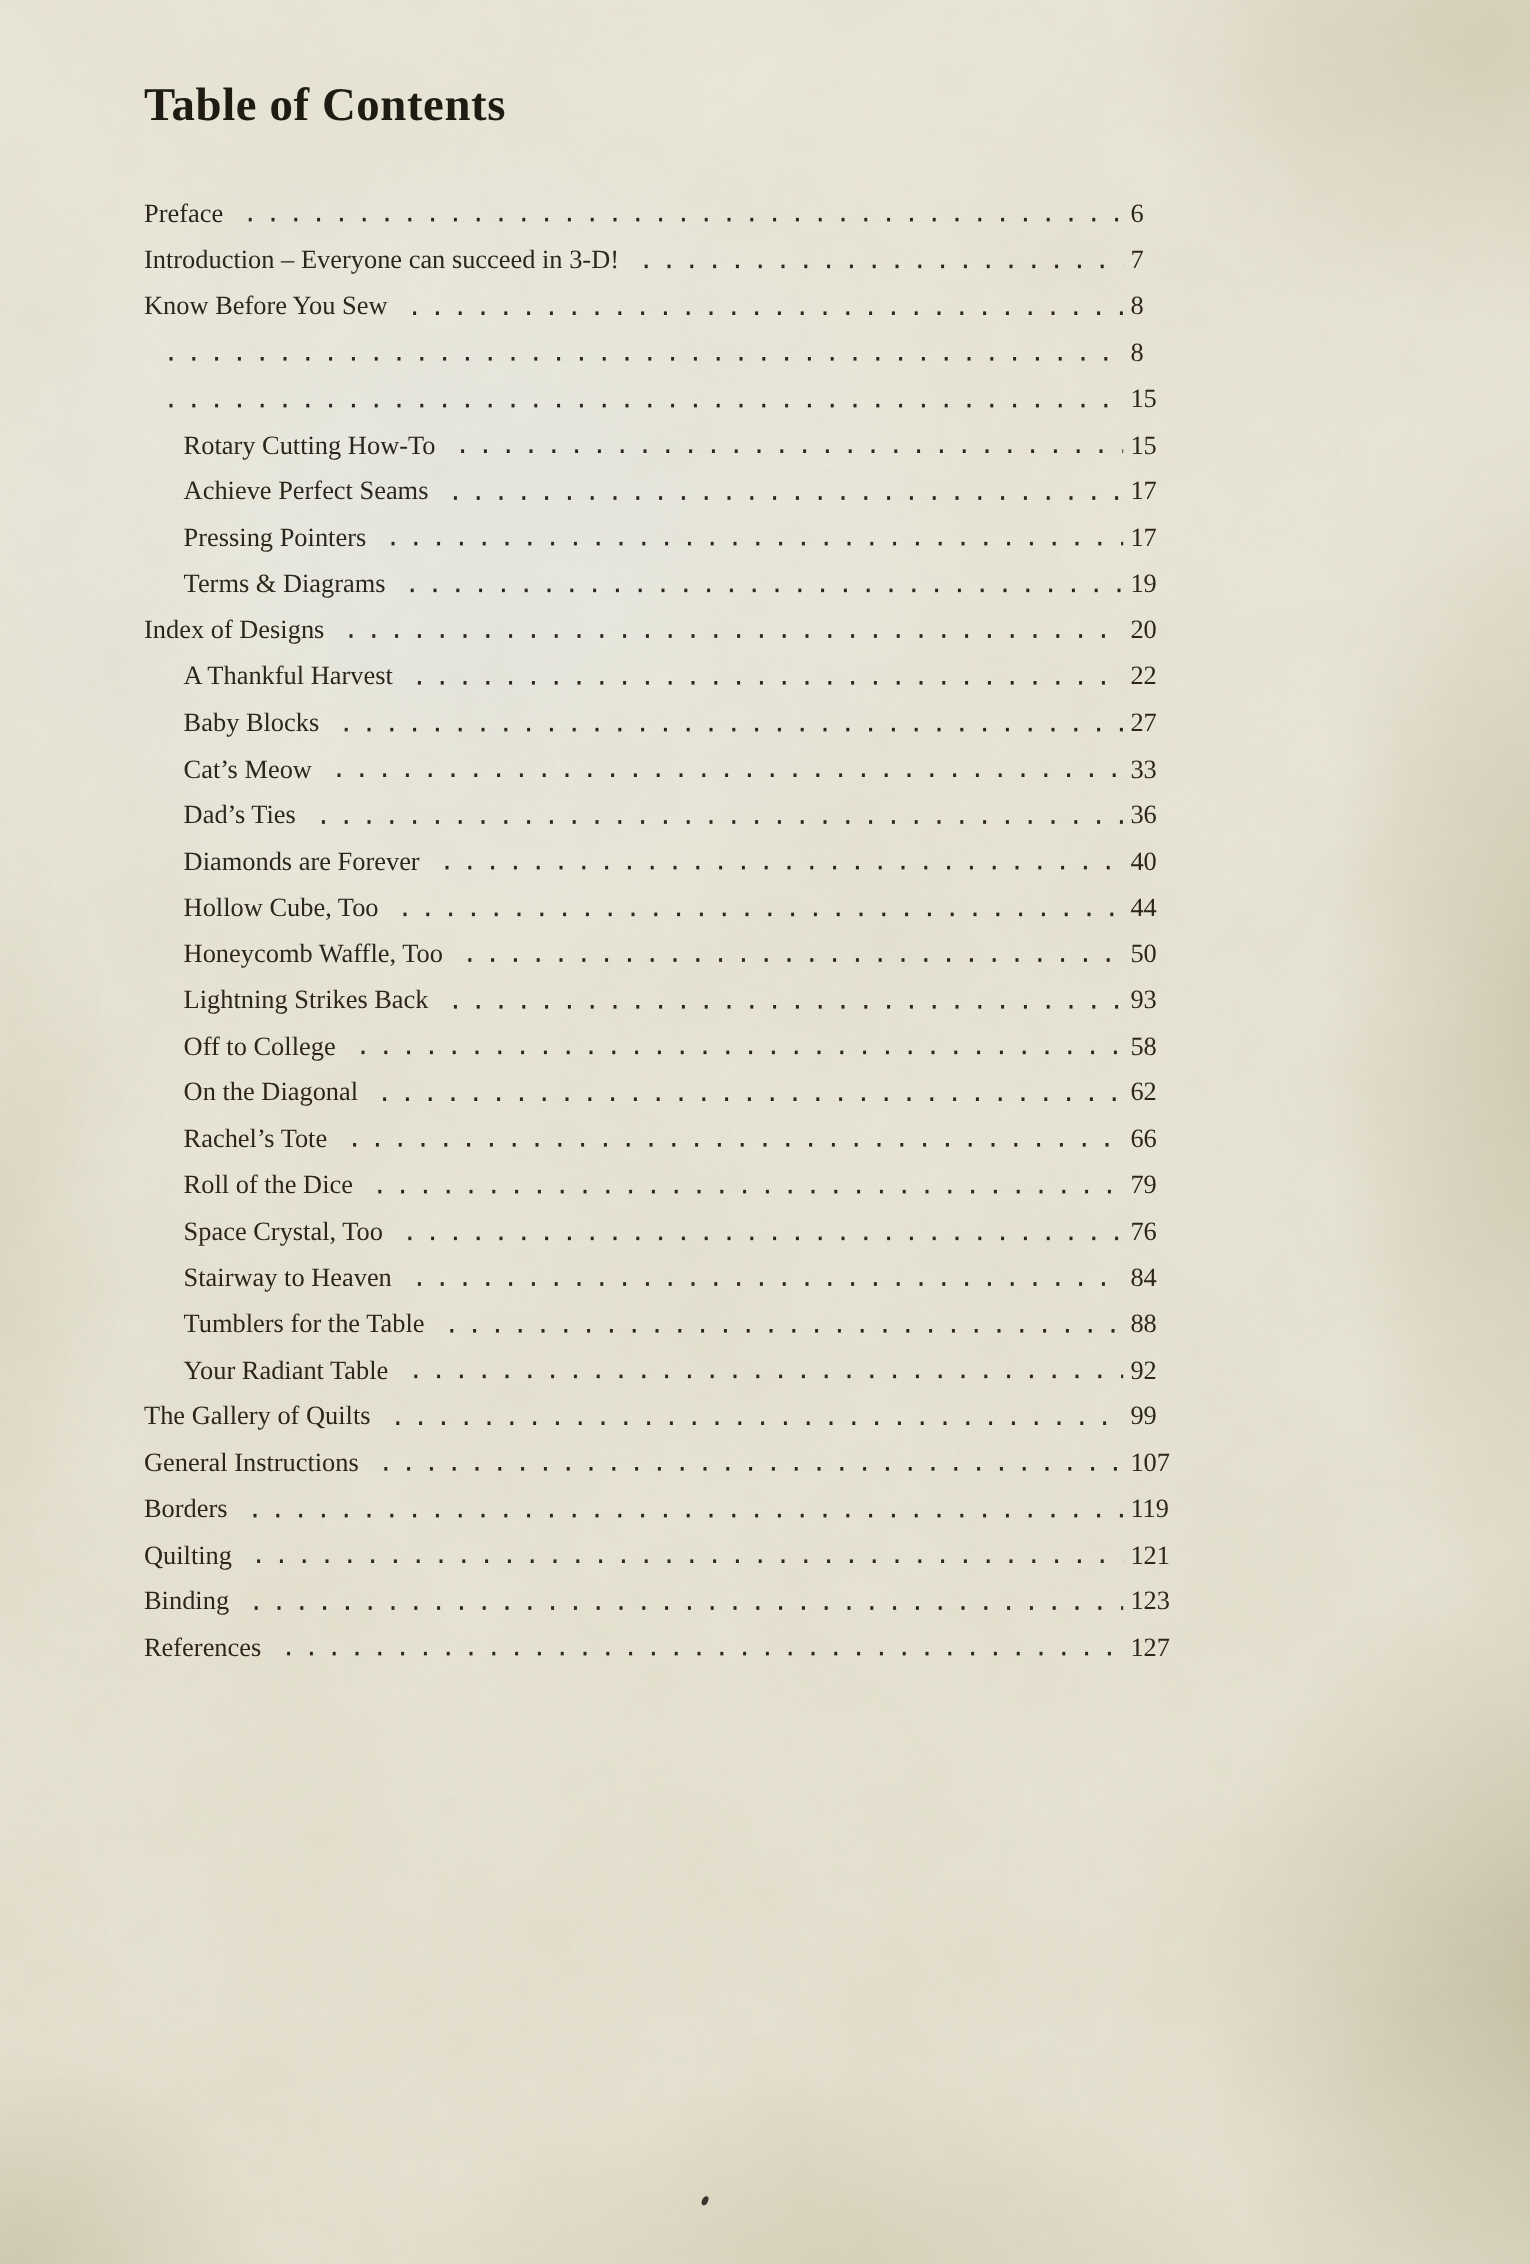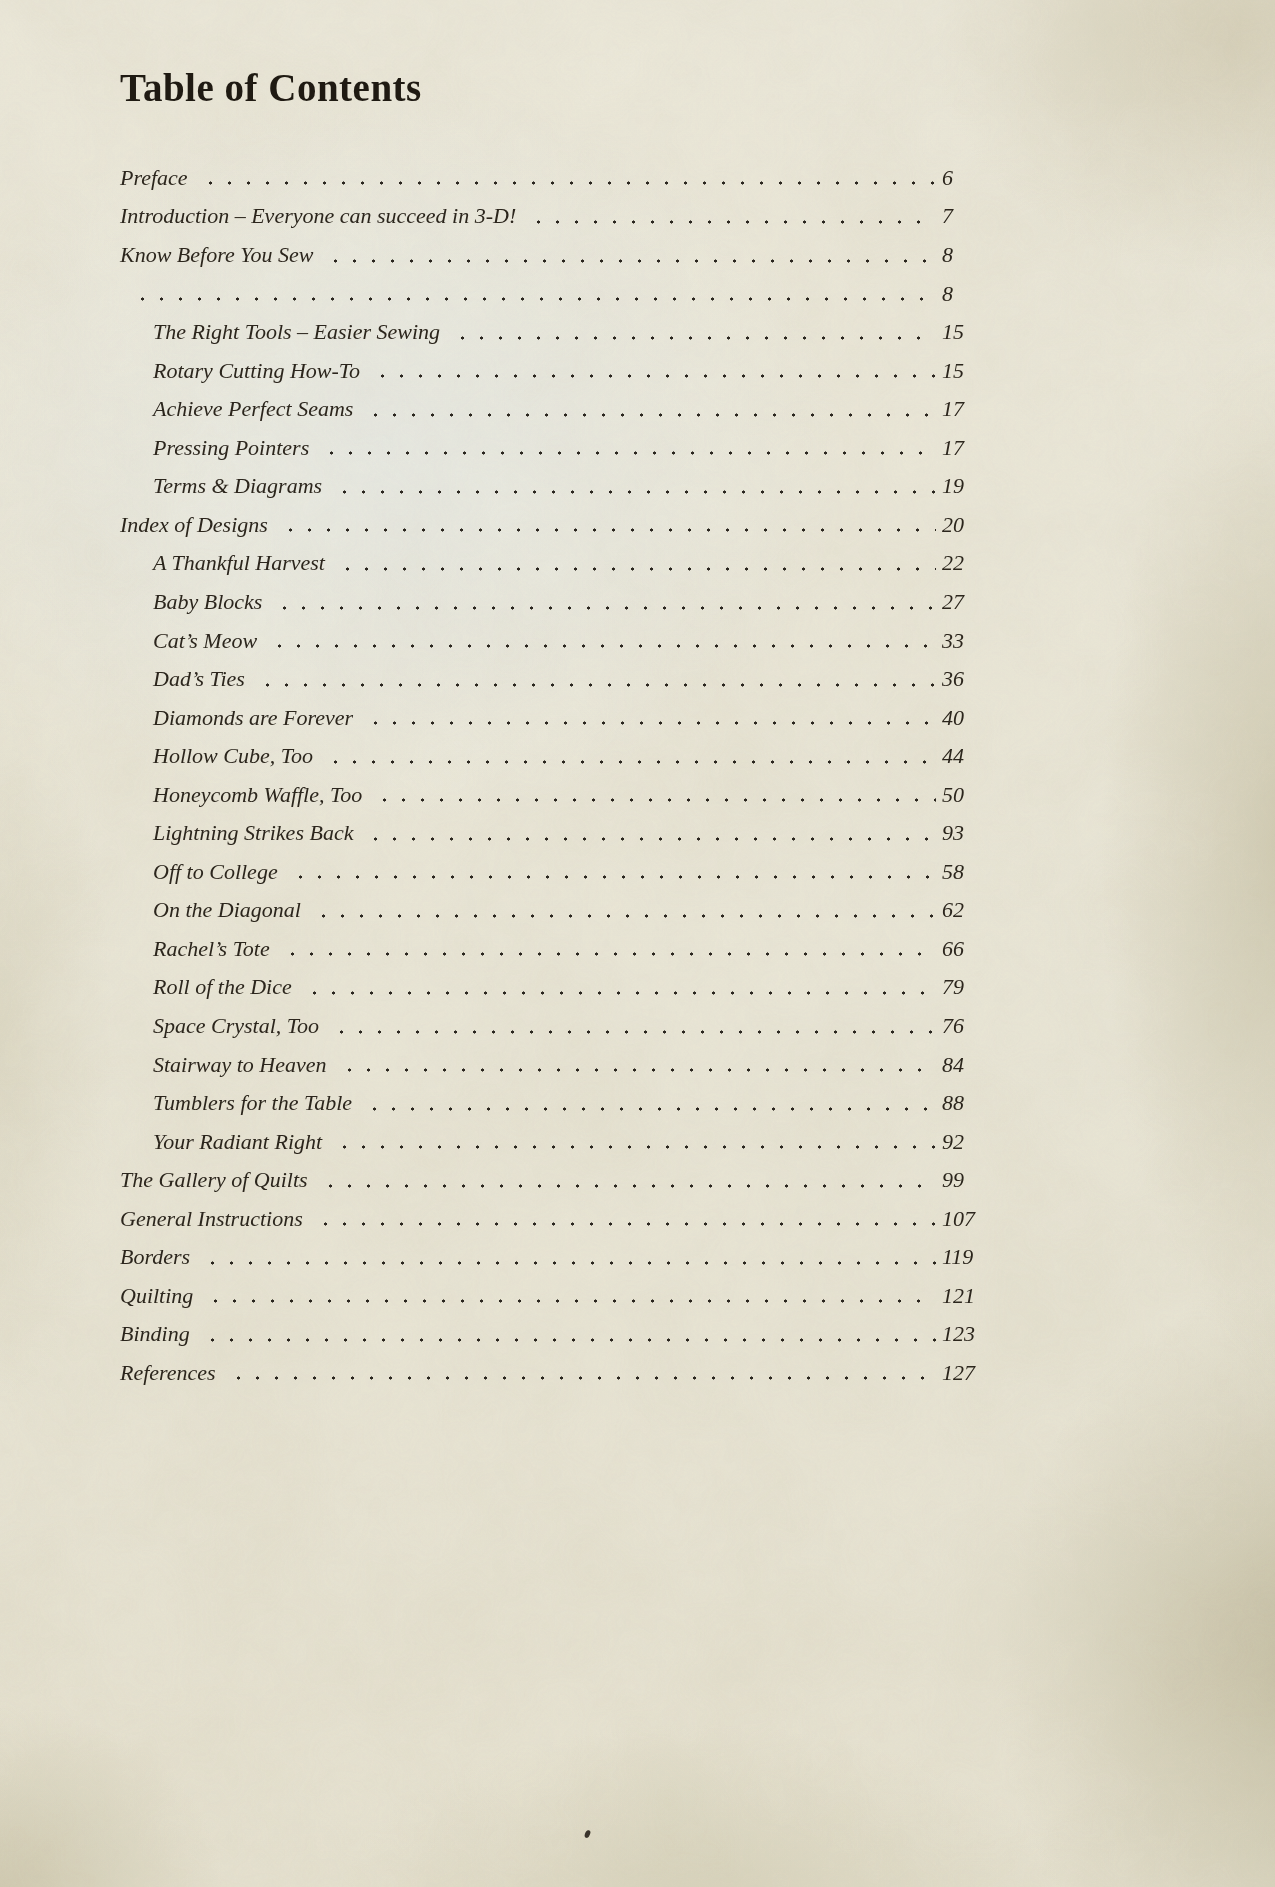--- a/index.html
+++ b/index.html
@@ -24,21 +24,20 @@
     margin:68px 0 0 120px;
     font-size:39px;
     line-height:1.05;
     font-weight:700;
     letter-spacing:0.5px;
     color:#1f1a12;
   }
   .toc{
     margin:50px 0 4px 120px;
     width:888px;
-    font-style:italic;
   }
   .row{
     display:flex;
     height:38.55px;
     line-height:38.55px;
     font-size:22px;
     color:#2c261d;
     white-space:nowrap;
   }
   .row .title{flex:0 0 auto;}
@@ -87,21 +86,20 @@
       <div class="row">
         <span class="title">Know Before You Sew</span>
         <span class="leader"></span>
         <span class="num">8</span>
       </div>
       <div class="row sub">
         <span class="leader"></span>
         <span class="num">8</span>
       </div>
       <div class="row sub">
-        <span class="title">The Right Tools – Easier Sewing</span>
         <span class="leader"></span>
         <span class="num">15</span>
       </div>
       <div class="row sub">
         <span class="title">Rotary Cutting How-To</span>
         <span class="leader"></span>
         <span class="num">15</span>
       </div>
       <div class="row sub">
         <span class="title">Achieve Perfect Seams</span>
@@ -192,21 +190,21 @@
         <span class="title">Stairway to Heaven</span>
         <span class="leader"></span>
         <span class="num">84</span>
       </div>
       <div class="row sub">
         <span class="title">Tumblers for the Table</span>
         <span class="leader"></span>
         <span class="num">88</span>
       </div>
       <div class="row sub">
-        <span class="title">Your Radiant Right</span>
+        <span class="title">Your Radiant Table</span>
         <span class="leader"></span>
         <span class="num">92</span>
       </div>
       <div class="row">
         <span class="title">The Gallery of Quilts</span>
         <span class="leader"></span>
         <span class="num">99</span>
       </div>
       <div class="row">
         <span class="title">General Instructions</span>

